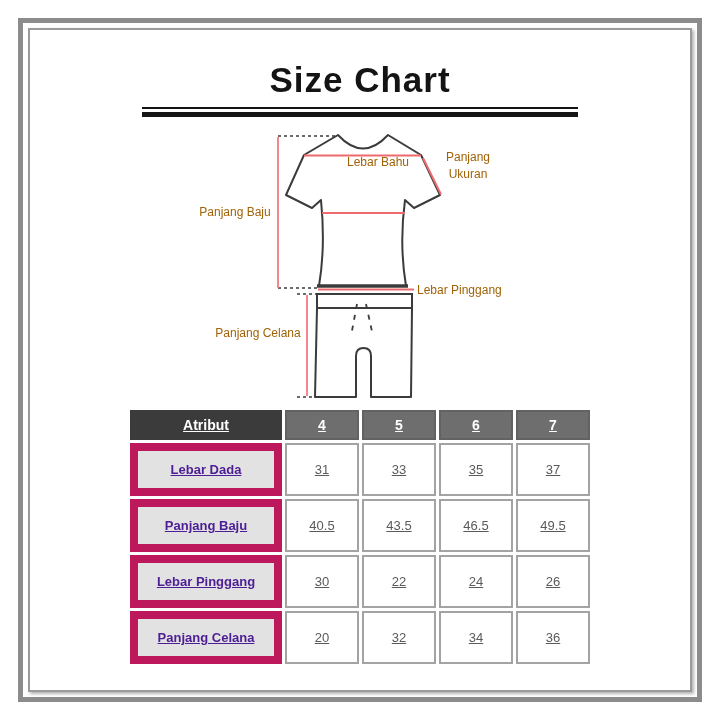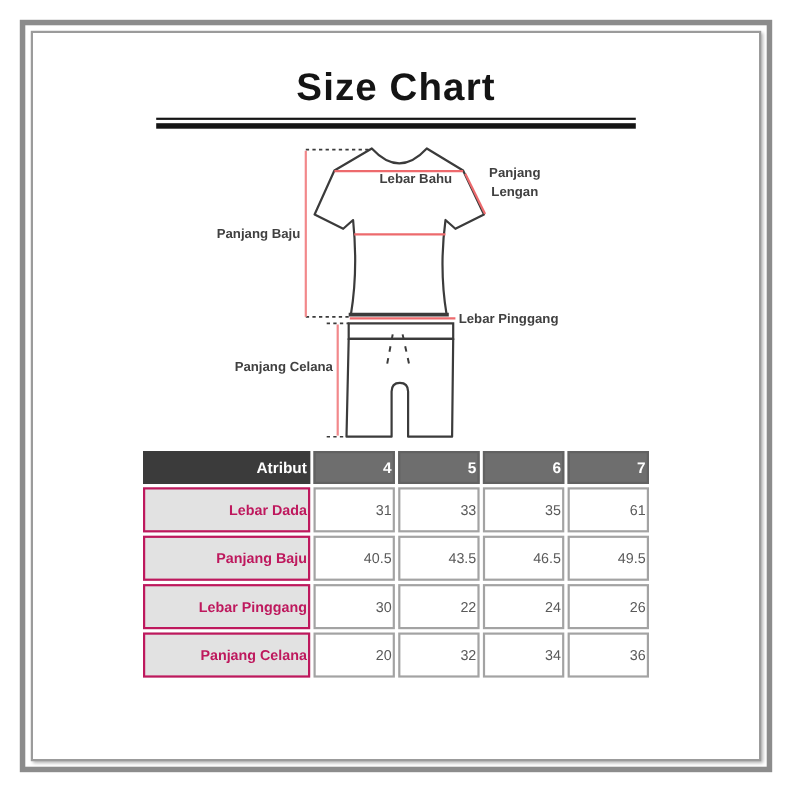--- a/index.html
+++ b/index.html
@@ -25,48 +25,49 @@
     font-size:35px;font-weight:700;color:#141414;letter-spacing:1px;
   }
   .rule-wrap{position:absolute;top:77px;left:112px;width:436px;}
   .rule-thin{height:2px;background:#151515;}
   .rule-thick{height:5px;background:#151515;margin-top:3px;}
 
   
   .diagram{position:absolute;left:-30px;top:98px;width:720px;height:282px;}
   .diagram svg{position:absolute;left:0;top:0;}
   .dlabel{
-    position:absolute;font-size:12px;font-weight:700;color:#404040;
+    position:absolute;font-size:12px;font-weight:400;color:#a16207;
     text-align:center;line-height:17px;
   }
   .dl-bahu{left:330px;top:26px;width:96px;}
   .dl-lengan{left:433px;top:21px;width:70px;}
   .dl-baju{left:190px;top:76px;width:90px;}
   .dl-pinggang{left:417px;top:154px;width:120px;text-align:left;}
   .dl-celana{left:208px;top:197px;width:100px;}
 
   
   .table-wrap{position:absolute;top:377px;left:0;right:0;display:flex;justify-content:center;}
   table.size{
     border-collapse:separate;border-spacing:3px;table-layout:fixed;
     background:#ffffff;
   }
   table.size td{
-    text-align:right;vertical-align:middle;
+    text-align:center;vertical-align:middle;
     font-size:13px;
+    text-decoration:underline;
   }
   .col-attr{width:152px;}
   .col-size{width:74px;}
   tr.hdr td{height:24px;font-weight:700;color:#ffffff;font-size:14px;}
   td.th-attr{background:#3b3b3b;border:2px solid #3b3b3b;}
   td.th-size{background:#6e6e6e;border:2px solid #626262;}
   tr.datarow td{height:35px;}
   td.attr{
-    background:#e2e2e2;border:2px solid #be185d;
-    font-weight:700;color:#be185d;
+    background:#e2e2e2;border:8px solid #be185d;
+    font-weight:700;color:#4c1d95;
   }
   td.val{background:#ffffff;border:2px solid #a3a3a3;color:#5a5a5a;}
 
   
   .footnote{
     position:absolute;top:582px;left:84px;
     font-size:11.5px;color:#8b8177;letter-spacing:0.2px;
   }
 </style>
 </head>
@@ -109,21 +110,21 @@
 
       <path d="M 278 9 L 278 160" stroke="#f2888b" stroke-width="2"></path>
       <path d="M 304 27.5 L 421 27.5" stroke="#ed6a6d" stroke-width="2"></path>
       <path d="M 423 30 L 441 66.5" stroke="#ed6a6d" stroke-width="2"></path>
       <path d="M 322 85 L 405 85" stroke="#ed6a6d" stroke-width="2"></path>
       <path d="M 318 161.5 L 414 161.5" stroke="#ed6a6d" stroke-width="2"></path>
       <path d="M 307 167 L 307 268" stroke="#f2888b" stroke-width="2"></path>
     </svg>
 
     <div class="dlabel dl-bahu">Lebar Bahu</div>
-    <div class="dlabel dl-lengan">Panjang Lengan</div>
+    <div class="dlabel dl-lengan">Panjang Ukuran</div>
     <div class="dlabel dl-baju">Panjang Baju</div>
     <div class="dlabel dl-pinggang">Lebar Pinggang</div>
     <div class="dlabel dl-celana">Panjang Celana</div>
   </div>
 
   <div class="table-wrap">
     <table class="size">
       <colgroup>
         <col class="col-attr">
           <col class="col-size">
@@ -137,21 +138,21 @@
           <td class="th-size">4</td>
           <td class="th-size">5</td>
           <td class="th-size">6</td>
           <td class="th-size">7</td>
         </tr>
         <tr class="datarow">
           <td class="attr">Lebar Dada</td>
           <td class="val">31</td>
           <td class="val">33</td>
           <td class="val">35</td>
-          <td class="val">61</td>
+          <td class="val">37</td>
         </tr>
         <tr class="datarow">
           <td class="attr">Panjang Baju</td>
           <td class="val">40.5</td>
           <td class="val">43.5</td>
           <td class="val">46.5</td>
           <td class="val">49.5</td>
         </tr>
         <tr class="datarow">
           <td class="attr">Lebar Pinggang</td>

